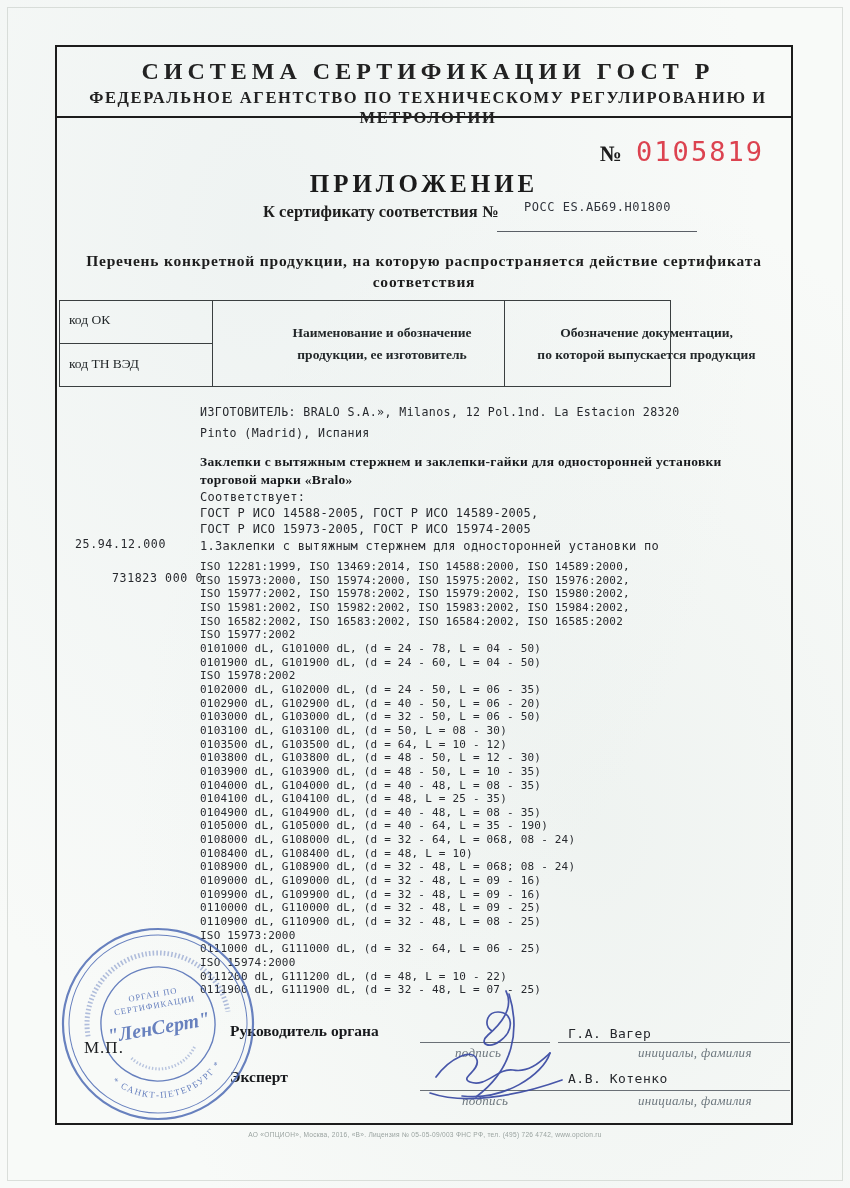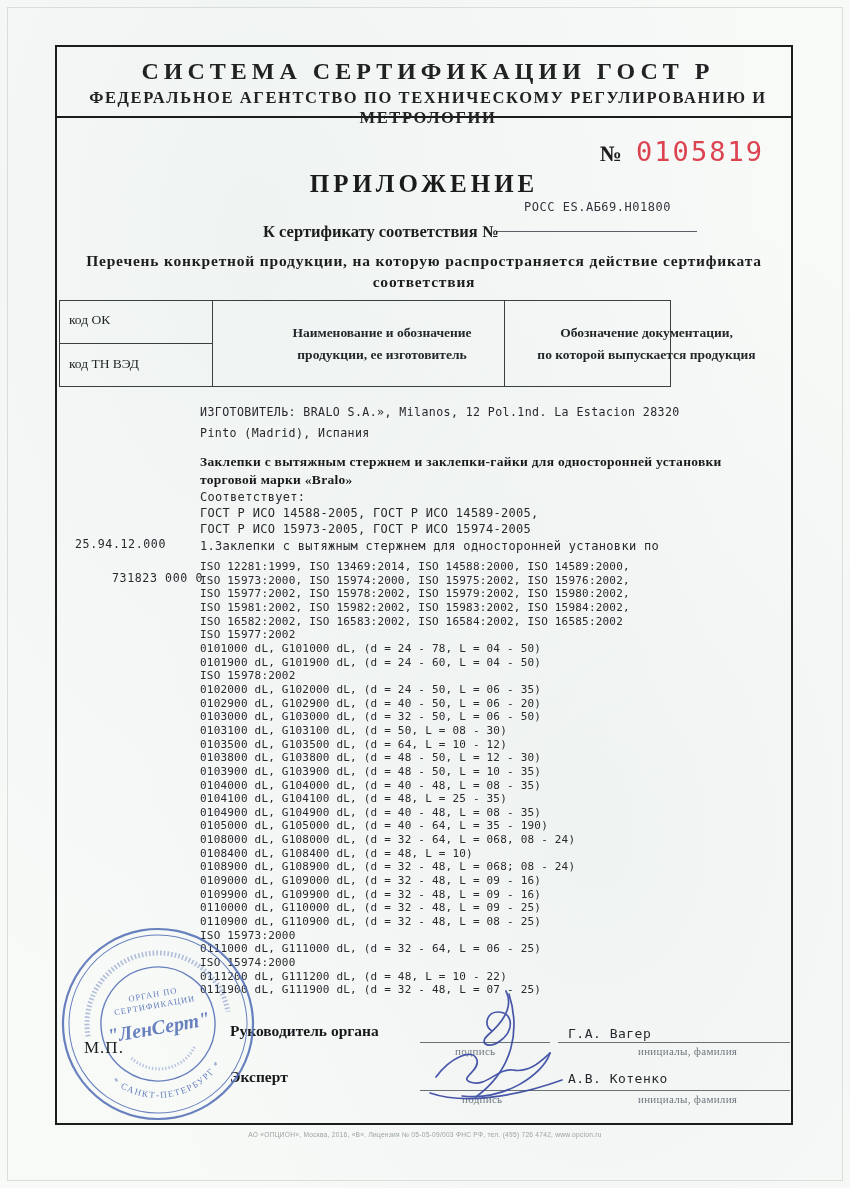--- a/index.html
+++ b/index.html
@@ -14,21 +14,21 @@
   .hdr{position:absolute;left:55px;top:45px;width:738px;height:73px;border-bottom:2px solid #1c1c1c;box-sizing:border-box;text-align:center;padding-left:8px;}
   .hdr-title{margin-top:13px;font-size:24px;font-weight:bold;letter-spacing:5px;color:#222;}
   .hdr-sub{margin-top:3px;font-size:16.5px;font-weight:bold;letter-spacing:1.6px;color:#222;}
   
   .numline{position:absolute;left:600px;top:136px;display:flex;align-items:baseline;gap:14px;}
   .num-prefix{font-size:22px;font-weight:bold;color:#1d1d1d;}
   .num-value{font-family:"DejaVu Sans Mono",monospace;font-size:27px;letter-spacing:2px;color:#dc4350;text-align:center;}
   
   .apx{position:absolute;left:55px;top:170px;width:738px;text-align:center;font-size:25px;font-weight:bold;letter-spacing:4px;color:#1b1b1b;}
   
-  .cert-label{position:absolute;left:263px;top:222px;font-size:16.5px;font-weight:bold;color:#1d1d1d;}
+  .cert-label{position:absolute;left:263px;top:202px;font-size:16.5px;font-weight:bold;color:#1d1d1d;}
   .cert-value{position:absolute;left:500px;top:200px;width:195px;text-align:center;font-family:"DejaVu Sans Mono",monospace;font-size:12px;letter-spacing:.5px;color:#30343c;}
   .cert-underline{position:absolute;left:497px;top:231px;width:200px;border-top:1.2px solid #5a5f66;}
   
   .purpose{position:absolute;left:55px;top:250px;width:738px;text-align:center;font-size:15.5px;font-weight:bold;letter-spacing:.8px;color:#1d1d1d;line-height:21px;}
   
   .tbl{position:absolute;left:59px;top:300px;width:612px;height:87px;border:1.5px solid #3a3f40;box-sizing:border-box;}
   .tbl .v1{position:absolute;left:152px;top:0;bottom:0;border-left:1.2px solid #3a3f40;}
   .tbl .v2{position:absolute;left:444px;top:0;bottom:0;border-left:1.2px solid #3a3f40;}
   .tbl .h1{position:absolute;left:0;top:42px;width:152px;border-top:1.2px solid #3a3f40;}
   .tbl .c1a{position:absolute;left:9px;top:11px;font-size:13.5px;color:#23282a;}
@@ -39,21 +39,21 @@
   .mono{font-family:"DejaVu Sans Mono",monospace;color:#27292e;white-space:pre;position:absolute;}
   .manu{left:200px;top:402px;font-size:11.6px;line-height:21px;letter-spacing:.4px;}
   .prodname{position:absolute;left:200px;top:453px;font-size:13.5px;font-weight:bold;letter-spacing:.3px;line-height:17.5px;color:#17191c;white-space:pre;}
   .conf{left:200px;top:489px;font-size:12px;line-height:16.2px;letter-spacing:.3px;}
   .spec{left:200px;top:560px;font-size:11px;line-height:13.65px;letter-spacing:.2px;}
   .okcode{left:75px;top:537px;font-size:11.6px;letter-spacing:.6px;}
   .tncode{left:76px;top:571px;font-size:11.6px;letter-spacing:.6px;margin-left:36px;}
   
   .sig-label{position:absolute;font-size:15.5px;font-weight:bold;color:#17191c;}
   .sig-line{position:absolute;border-top:1.1px solid #6a7076;}
-  .sig-caption{position:absolute;font-size:11px;color:#6d777e;letter-spacing:.3px;}
+  .sig-caption{position:absolute;font-size:13px;color:#6d777e;letter-spacing:.3px;font-style:italic;}
   .sig-name{position:absolute;font-family:"DejaVu Sans Mono",monospace;font-size:13px;letter-spacing:.5px;color:#26282d;white-space:pre;}
   .mp{position:absolute;left:84px;top:1038px;font-size:17px;color:#1d1f22;letter-spacing:1px;z-index:6;}
   .ink{position:absolute;left:400px;top:985px;z-index:5;}
   .stamp{position:absolute;left:56px;top:922px;z-index:4;transform:rotate(-10deg);opacity:.85;}
   
   .footer{position:absolute;left:0;top:1131px;width:850px;text-align:center;font-family:"Liberation Sans",sans-serif;font-size:10px;color:#9aa3a0;transform:scale(.66);transform-origin:50% 0;letter-spacing:.4px;}
 </style>
 </head>
 <body>
 

